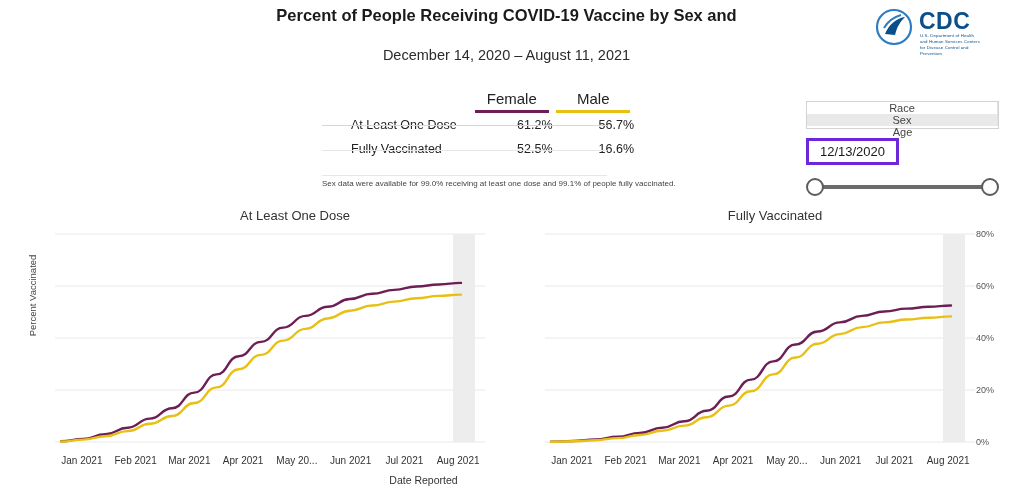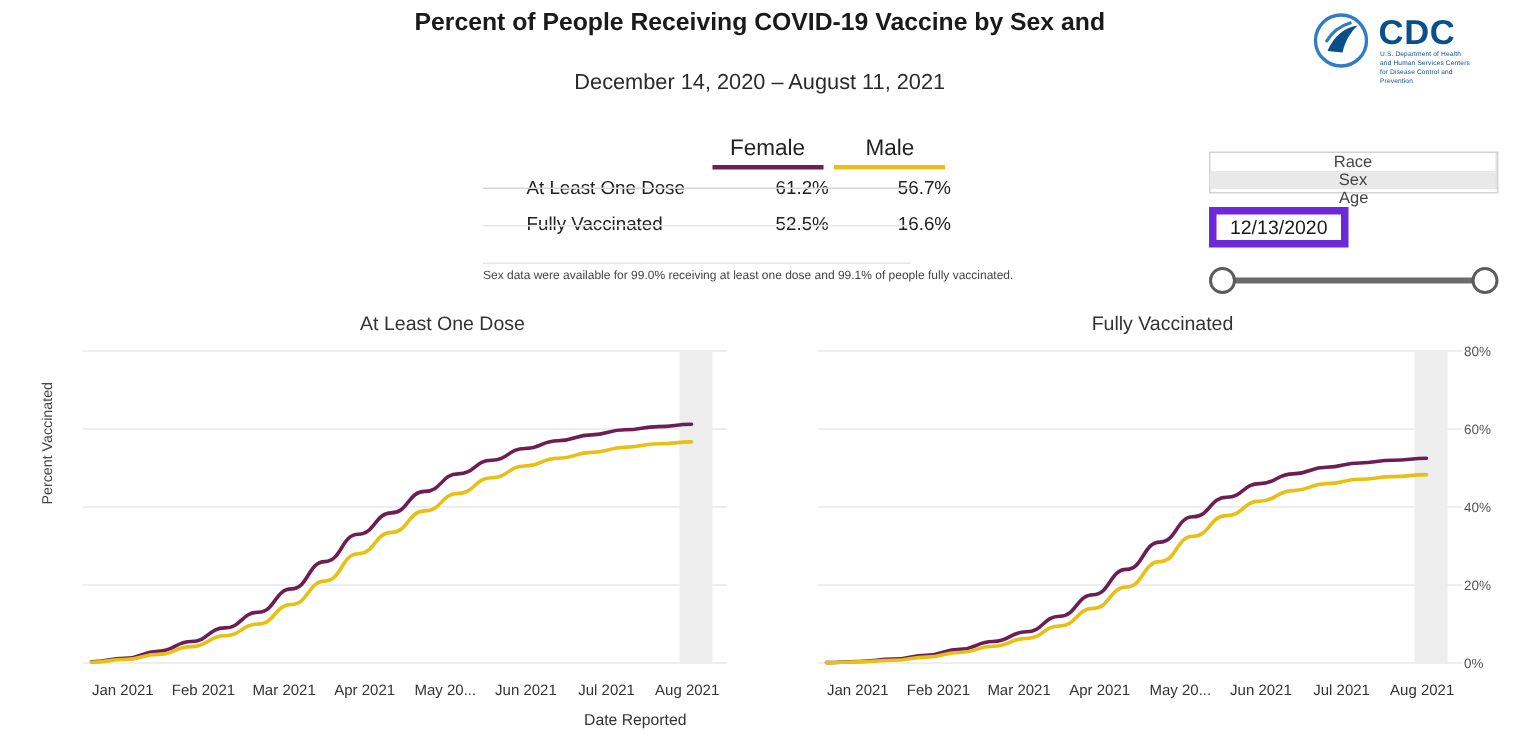--- a/index.html
+++ b/index.html
@@ -176,21 +176,21 @@
 
   .dates {
     display: flex;
     margin-top: 9px;
     width: 193px;
     justify-content: space-between;
   }
   .date-box {
     width: 93px;
     height: 27px;
-    border: 5px solid #6d28d9;
+    border: 3px solid #6d28d9;
     box-sizing: border-box;
     display: flex;
     align-items: center;
     justify-content: center;
     font-size: 13px;
     color: #1a1a1a;
     background: #fff;
   }
 
   .slider {

